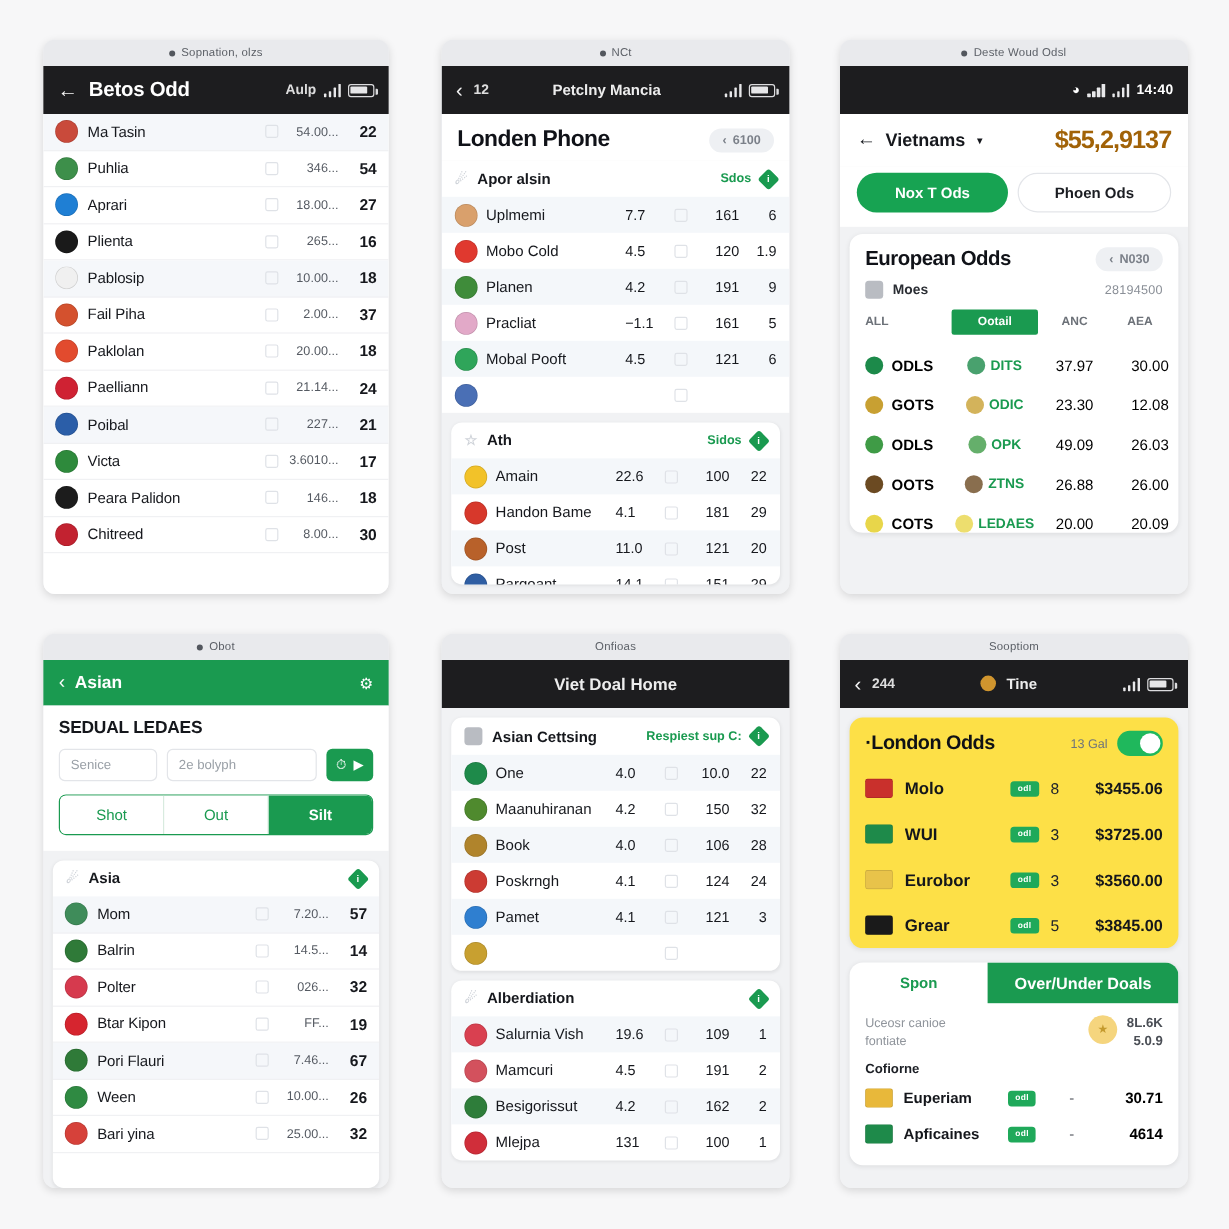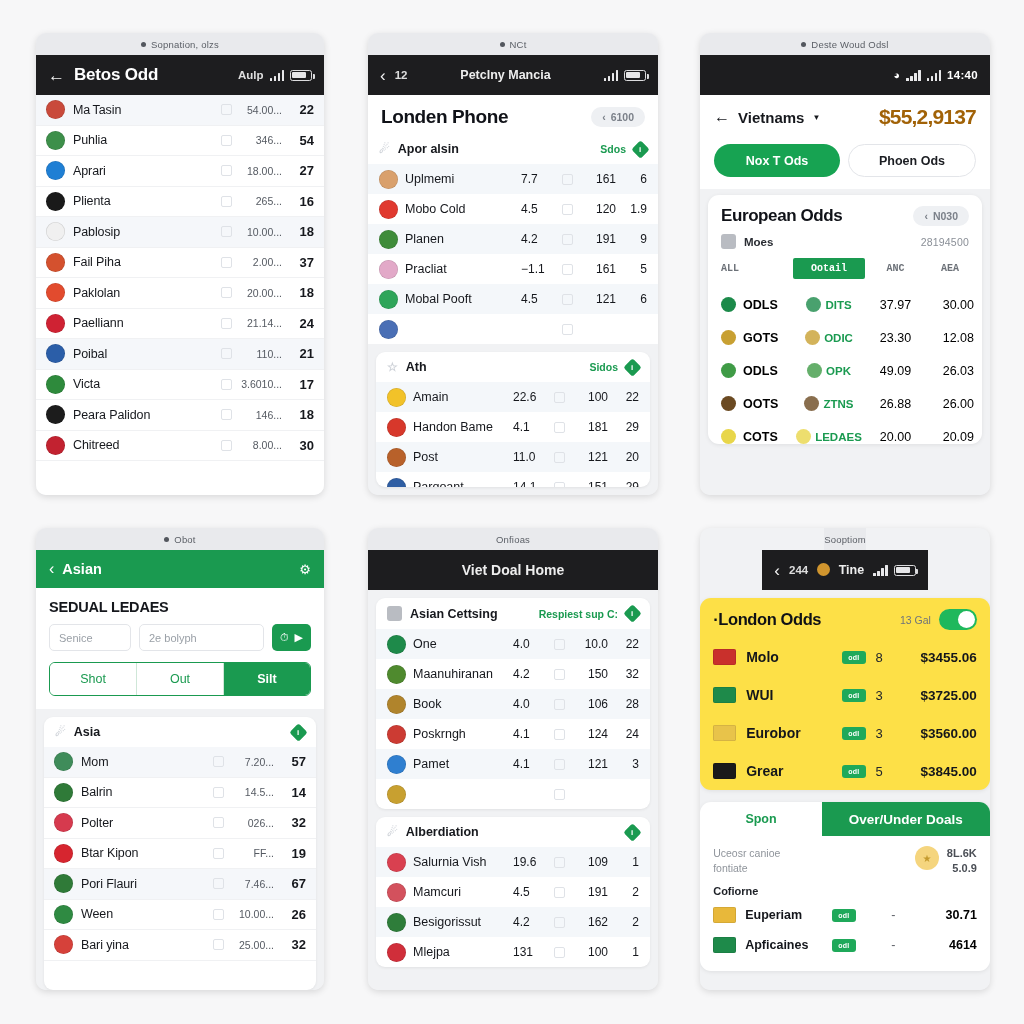--- a/index.html
+++ b/index.html
@@ -23,21 +23,21 @@
     overflow: hidden;
     box-shadow: 0 2px 7px rgba(0,0,0,0.13);
     display: flex; flex-direction: column;
     position: relative;
   }
   .p1 { grid-column: 2; grid-row: 2; }
   .p2 { grid-column: 4; grid-row: 2; }
   .p3 { grid-column: 6; grid-row: 2; }
   .p4 { grid-column: 2; grid-row: 4; }
   .p5 { grid-column: 4; grid-row: 4; }
-  .p6 { grid-column: 6; grid-row: 4; align-items: center; }
+  .p6 { grid-column: 6; grid-row: 4; }
 
   
   .caption {
     height: 22px; background: #e9eaed;
     display: flex; align-items: center; justify-content: center;
     gap: 5px;
     font-size: 9.5px; color: #5c6067; letter-spacing: .2px;
     flex: 0 0 auto;
   }
   .caption .dot { width: 5px; height: 5px; border-radius: 50%; background: #53575e; }
@@ -149,21 +149,21 @@
   }
   .tabbtn.on { background: #17a352; color: #fff; }
   .tabbtn.off { background: #fff; color: #1b1d22; border: 1px solid #e3e5e9; }
 
   .bigcard { background:#fff; border-radius: 11px; margin: 6px 8px 0; overflow:hidden; box-shadow:0 1px 4px rgba(0,0,0,.08); }
   .bc-head { display:flex; align-items:center; padding: 11px 13px 6px; }
   .bc-head h2 { font-size: 17px; font-weight: 700; letter-spacing: -.4px; color:#101218; }
   .bc-sub { display:flex; align-items:center; gap:8px; padding: 2px 13px 8px; font-size:11.5px; font-weight:700; color:#2a2d33;}
   .bc-sub .sm { margin-left:auto; font-weight:400; font-size:10.5px; color:#8a8f97; letter-spacing:.2px;}
   .icoimg{width:15px;height:15px;border-radius:3px;background:#b9bcc2;}
-  .colhead { display:flex; align-items:center; font-size:10px; color:#6c7178; font-weight:700; padding: 0 8px 0 13px; height:22px;font-family:Liberation Mono, monospace;}
+  .colhead { display:flex; align-items:center; font-size:10px; color:#6c7178; font-weight:700; padding: 0 8px 0 13px; height:22px;}
   .colhead div { text-align:center; }
   .colhead .h1c { width:72px; text-align:left; }
   .colhead .h2c { width:72px; background:#1a9a50; color:#fff; height:21px; line-height:21px; border-radius:2px;}
   .colhead .h3c { flex:1; }
   .colhead .h4c { width:48px; }
   .orow { display:flex; align-items:flex-end; height:33px; padding:0 8px 0 13px; font-size:12.5px; }
   .orow .o1 { width:72px; display:flex; align-items:center; gap:7px; font-weight:600; }
   .orow .o2 { width:72px; display:flex; align-items:center; justify-content:center; gap:4px; color:#1a9a50; font-weight:600; font-size:11.5px;}
   .orow .o3 { flex:1; text-align:center;margin-top:24px; }
   .orow .o4 { width:48px; text-align:right; }
@@ -296,21 +296,21 @@
             <span class="flag" style="background: rgb(207, 34, 51);"></span>
             <span class="nm">Paelliann</span>
             <span class="sq"></span>
             <span class="mid">21.14...</span>
             <span class="val">24</span>
           </div>
           <div class="row alt">
             <span class="flag" style="background: rgb(43, 94, 168);"></span>
             <span class="nm">Poibal</span>
             <span class="sq"></span>
-            <span class="mid">110...</span>
+            <span class="mid">227...</span>
             <span class="val">21</span>
           </div>
           <div class="row">
             <span class="flag" style="background: rgb(46, 138, 60);"></span>
             <span class="nm">Victa</span>
             <span class="sq"></span>
             <span class="mid">3.6010...</span>
             <span class="val">17</span>
           </div>
           <div class="row">

